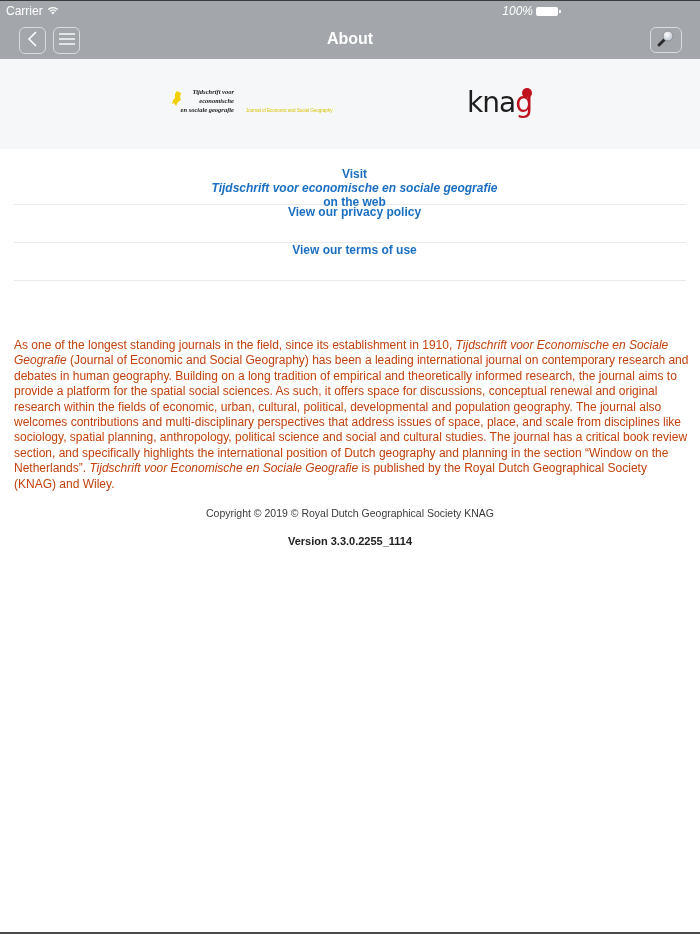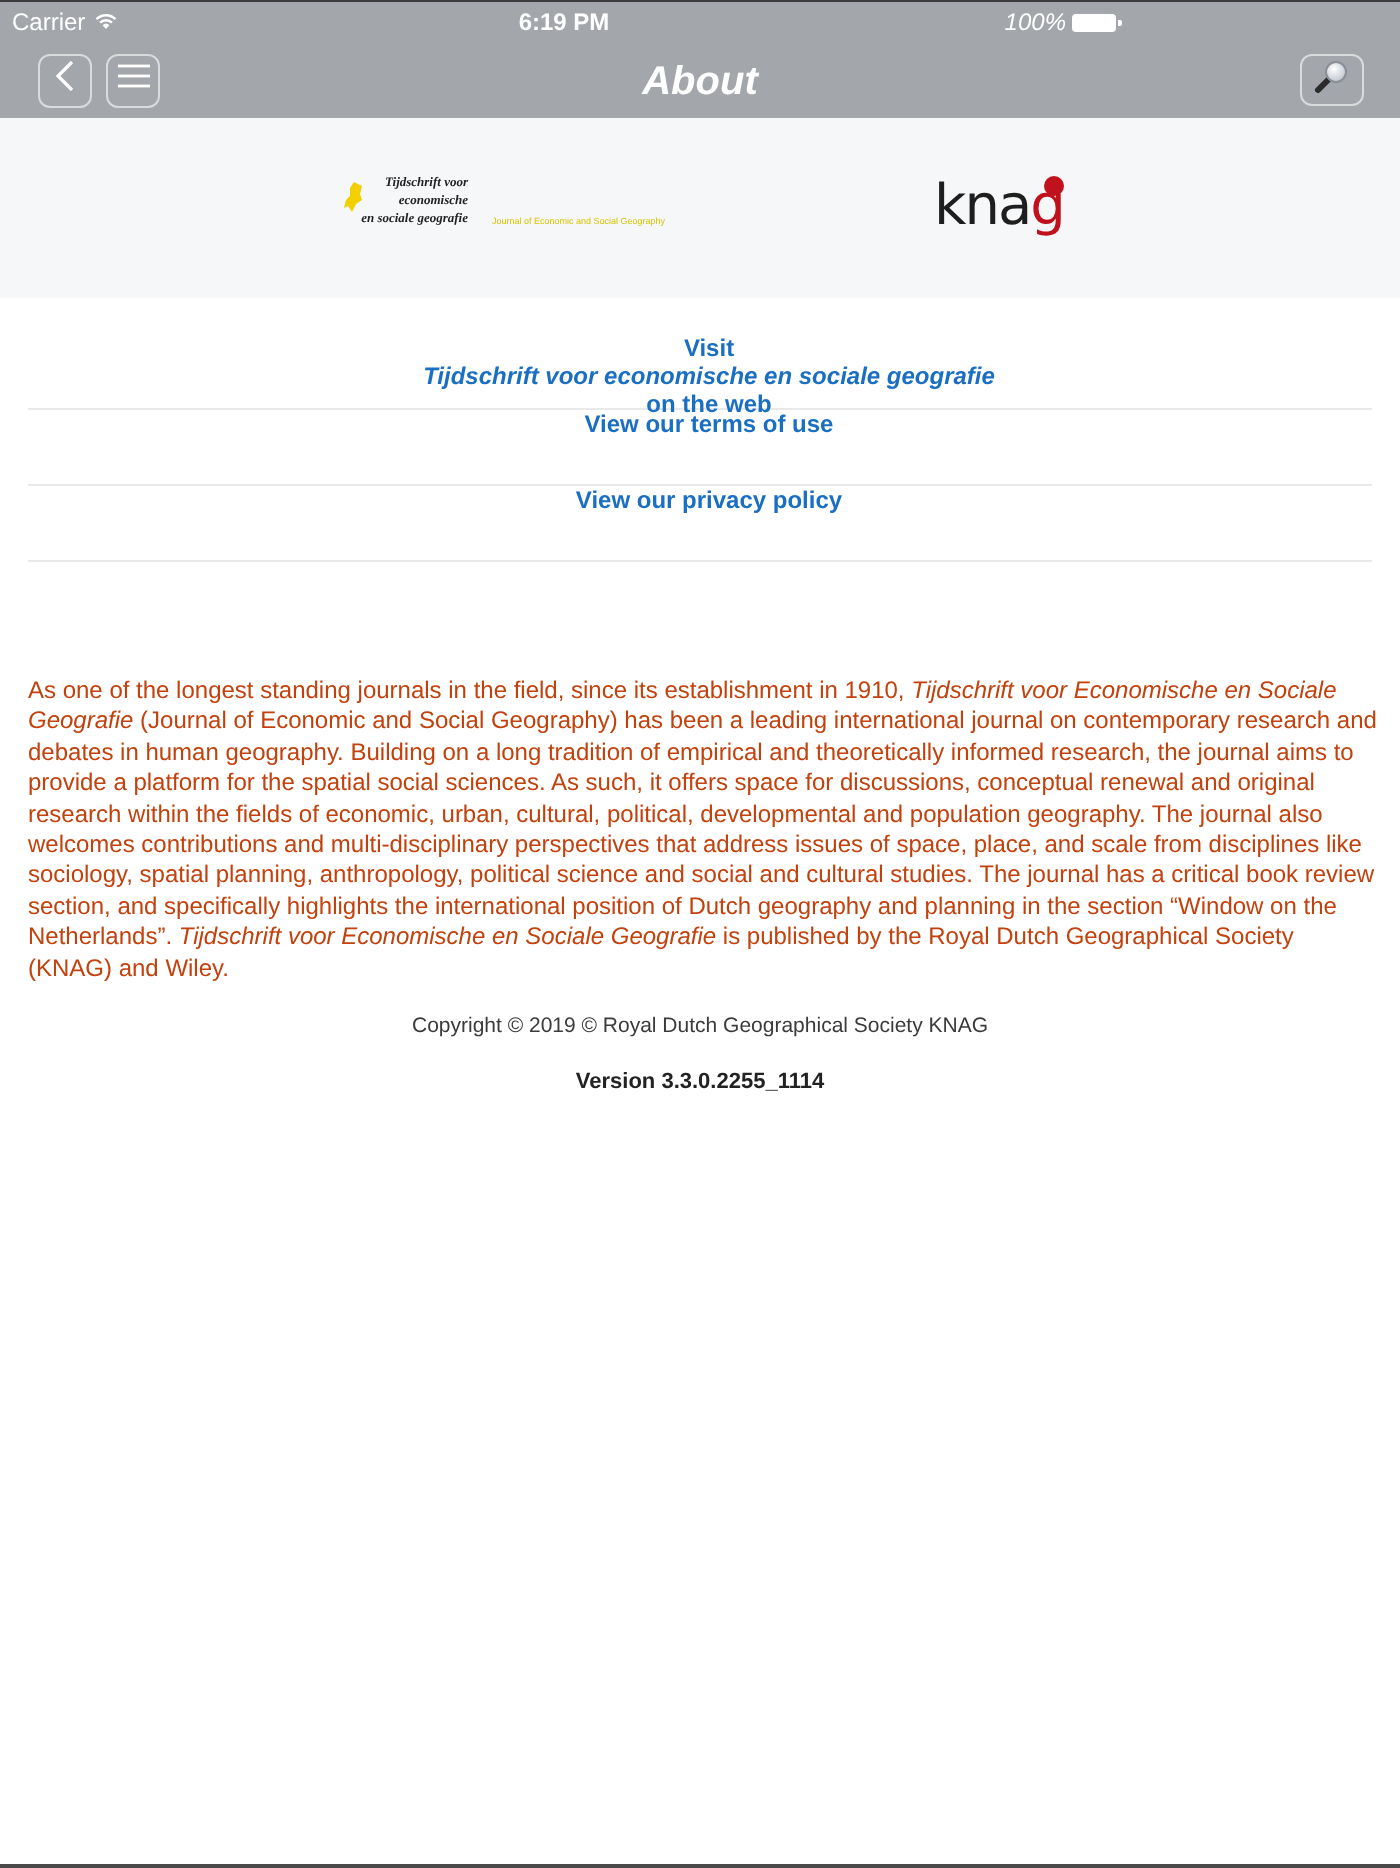--- a/index.html
+++ b/index.html
@@ -39,21 +39,21 @@
       position: absolute; top: 6px; width: 27px; height: 27px;
       border: 1px solid #d9dbdd; border-radius: 6px;
       display: flex; align-items: center; justify-content: center;
       background: transparent;
     }
     .nav-btn.back { left: 19px; }
     .nav-btn.menu { left: 53px; }
     .nav-btn.search { left: 650px; width: 32px; height: 26px; top: 6px; }
     .nav-title {
       position: absolute; left: 0; right: 0; top: 9px; text-align: center;
-      color: #ffffff; font-size: 20px; font-weight: bold; font-style: italic;
+      color: #ffffff; font-size: 16px; font-weight: bold;
     }
     
     .logos {
       position: absolute; left: 0; top: 59px; width: 700px; height: 90px;
       background: #f6f7f8;
     }
     .tesg-logo {
       position: absolute; left: 166px; top: 28px; width: 172px; height: 32px;
     }
     .tesg-text {
@@ -117,21 +117,20 @@
       <div class="carrier">
         <span>Carrier</span>
         <span>
           <svg width="12" height="9" viewBox="0 0 12 9">
             <path d="M6 8.5 L4.3 6.6 A2.5 2.5 0 0 1 7.7 6.6 Z" fill="#fff"></path>
             <path d="M2.6 4.9 A4.9 4.9 0 0 1 9.4 4.9 L8.5 5.8 A3.6 3.6 0 0 0 3.5 5.8 Z" fill="#fff"></path>
             <path d="M0.8 3.1 A7.4 7.4 0 0 1 11.2 3.1 L10.3 4 A6.1 6.1 0 0 0 1.7 4 Z" fill="#fff"></path>
           </svg>
         </span>
       </div>
-      <div class="time">6:19 PM</div>
       <div class="battery">
         <span>100%</span>
         <span class="batt-shape"></span>
       </div>
     </div>
 
     <div class="navbar">
       <div class="nav-btn back">
         <span>
           <svg width="14" height="18" viewBox="0 0 14 18">
@@ -186,24 +185,24 @@
     </div>
   </div>
 
   <div class="links">
     <div class="link-row">
       <span>Visit </span>
         <em>Tijdschrift voor economische en sociale geografie</em>
         <span> on the web</span>
     </div>
     <div class="link-row">
+      <span>View our privacy policy</span>
+    </div>
+    <div class="link-row">
       <span>View our terms of use</span>
-    </div>
-    <div class="link-row">
-      <span>View our privacy policy</span>
     </div>
   </div>
 
   <div class="about-text"><span>As one of the longest standing journals in the field, since its establishment in 1910, </span><em>Tijdschrift voor Economische en Sociale Geografie</em><span> (Journal of Economic and Social Geography) has been a leading international journal on contemporary research and debates in human geography. Building on a long tradition of empirical and theoretically informed research, the journal aims to provide a platform for the spatial social sciences. As such, it offers space for discussions, conceptual renewal and original research within the fields of economic, urban, cultural, political, developmental and population geography. The journal also welcomes contributions and multi-disciplinary perspectives that address issues of space, place, and scale from disciplines like sociology, spatial planning, anthropology, political science and social and cultural studies. The journal has a critical book review section, and specifically highlights the international position of Dutch geography and planning in the section “Window on the Netherlands”. </span><em>Tijdschrift voor Economische en Sociale Geografie</em><span> is published by the Royal Dutch Geographical Society (KNAG) and Wiley.</span></div>
 
   <div class="copyright">Copyright © 2019 © Royal Dutch Geographical Society KNAG</div>
   <div class="version">Version 3.3.0.2255_1114</div>
 
 </div>
 

